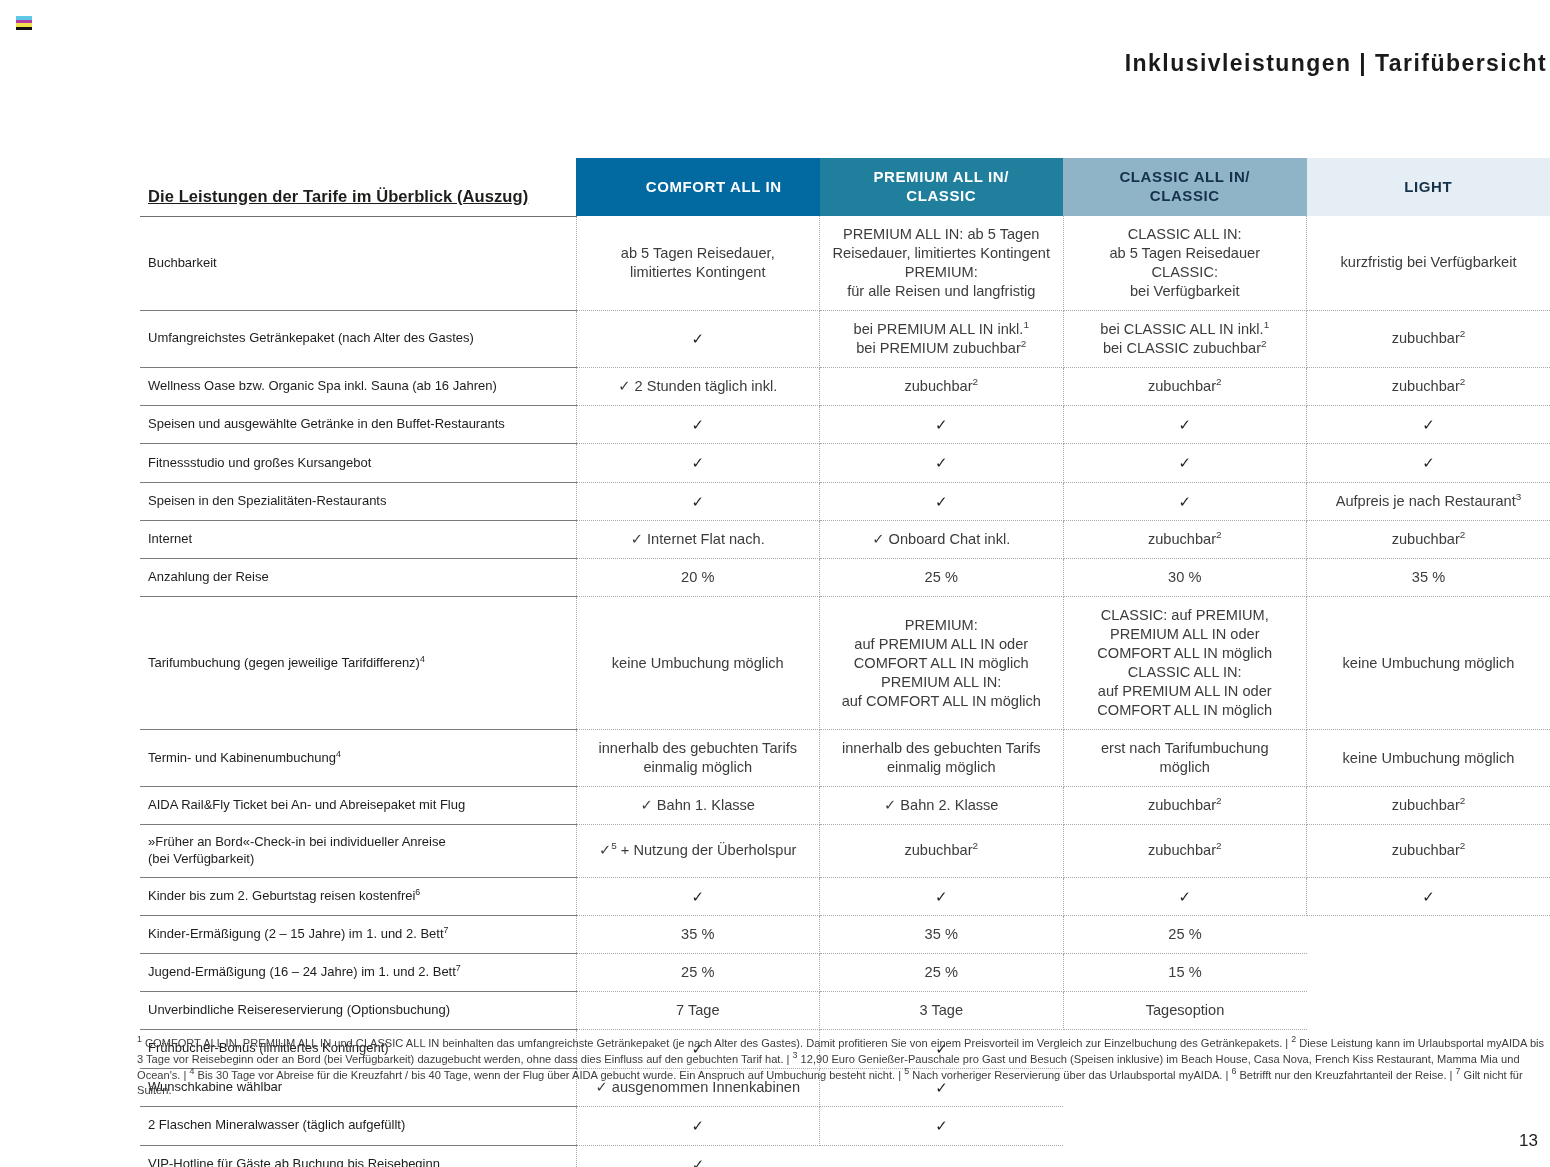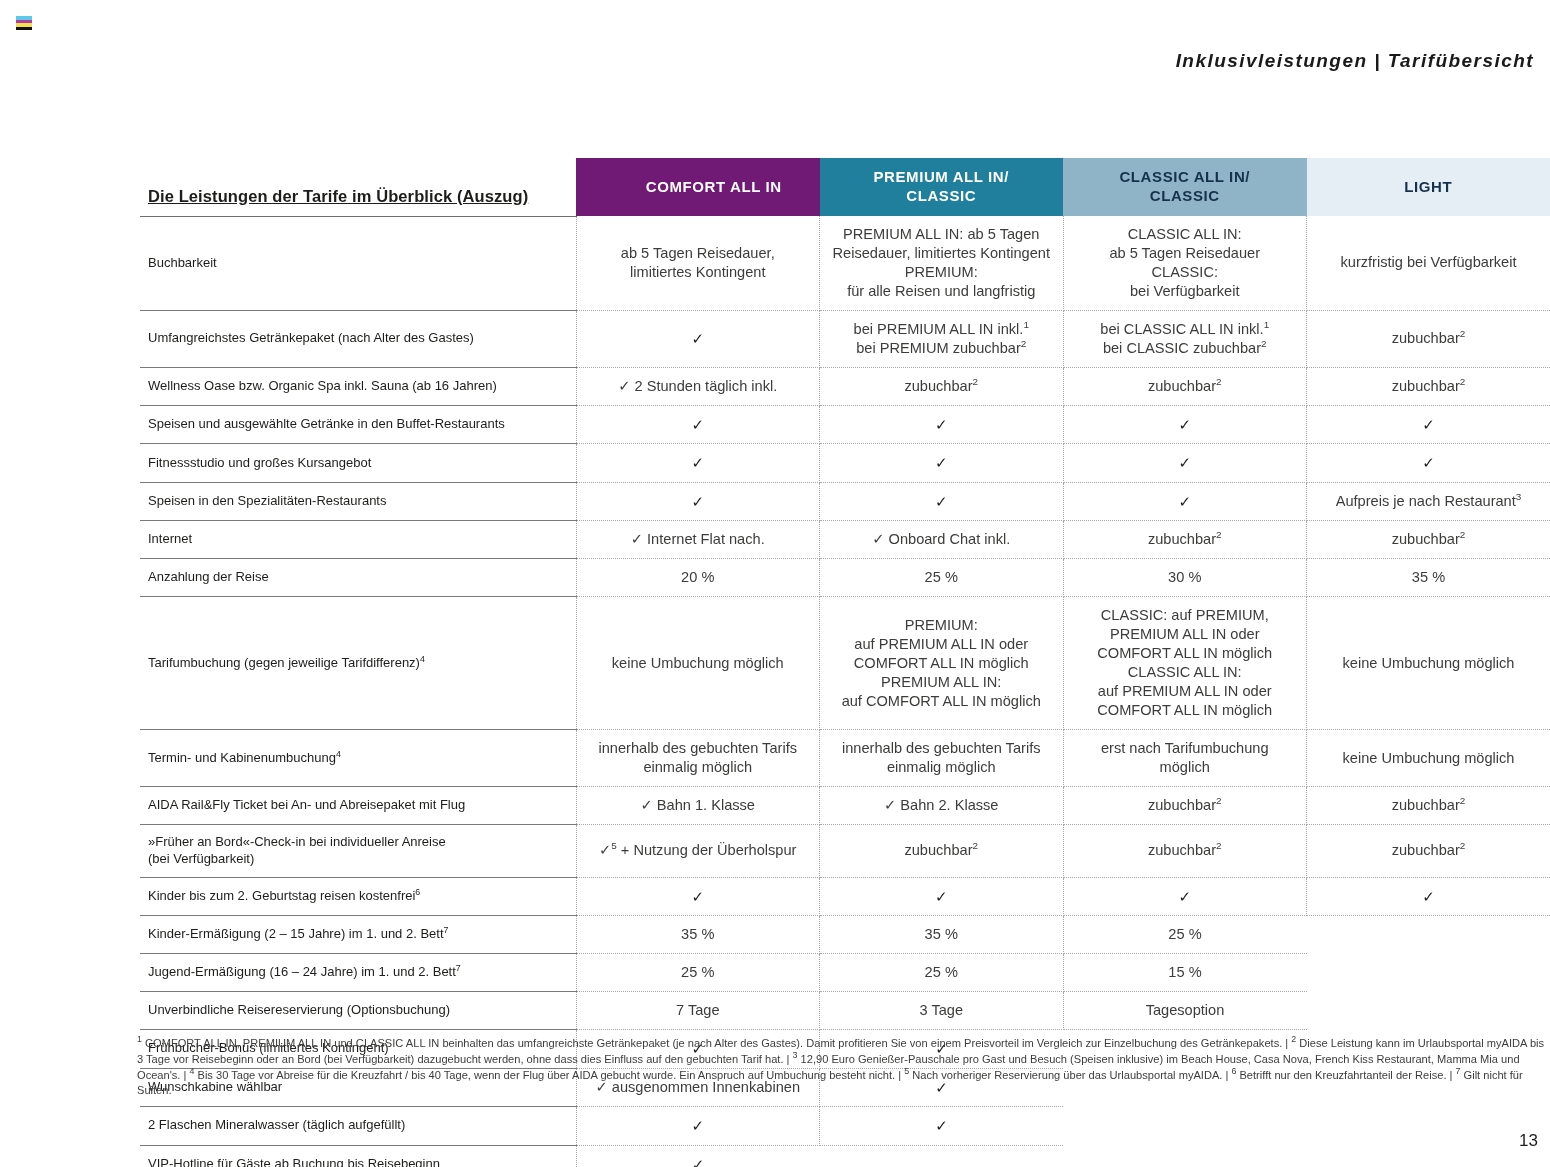--- a/index.html
+++ b/index.html
@@ -24,27 +24,26 @@
     width: 16px; height: 14px;
     display: flex; flex-direction: column;
   }
   .corner-mark i { display: block; flex: 1 1 auto; }
 
   
   .running-head {
     position: absolute;
     right: 0px; top: 50px;
     width: 1550px;
-    padding-right: 16px;
+    padding-right: 3px;
     text-align: right;
-    font-size: 19px;
+    font-size: 23px;
     font-weight: bold;
     letter-spacing: 1.45px;
     color: #1a1a1a;
-    font-style: italic;
   }
 
   
   .tbl-wrap {
     position: absolute;
     left: 140px; top: 158px;
     width: 1410px;
   }
   table.tariff {
     border-collapse: collapse;
@@ -73,21 +72,21 @@
   th.col-head {
     text-align: center;
     font-size: 15px;
     font-weight: bold;
     letter-spacing: .6px;
     line-height: 1.25;
     padding: 6px 8px;
   }
   th.col-head .hd-line { display: block; }
 
-  th.h-comfort { background: #701a75; color: #ffffff; padding-left: 40px; }
+  th.h-comfort { background: #0369a1; color: #ffffff; padding-left: 40px; }
   th.h-premium { background: #1f7f9c; color: #ffffff; }
   th.h-classic { background: #8fb3c7; color: #16324a; }
   th.h-light   { background: #e6eef5; color: #16324a; }
 
   tbody td {
     font-size: 14.6px;
     color: #3c3c3b;
     line-height: 1.3;
     padding: 9px 6px;
     vertical-align: middle;

